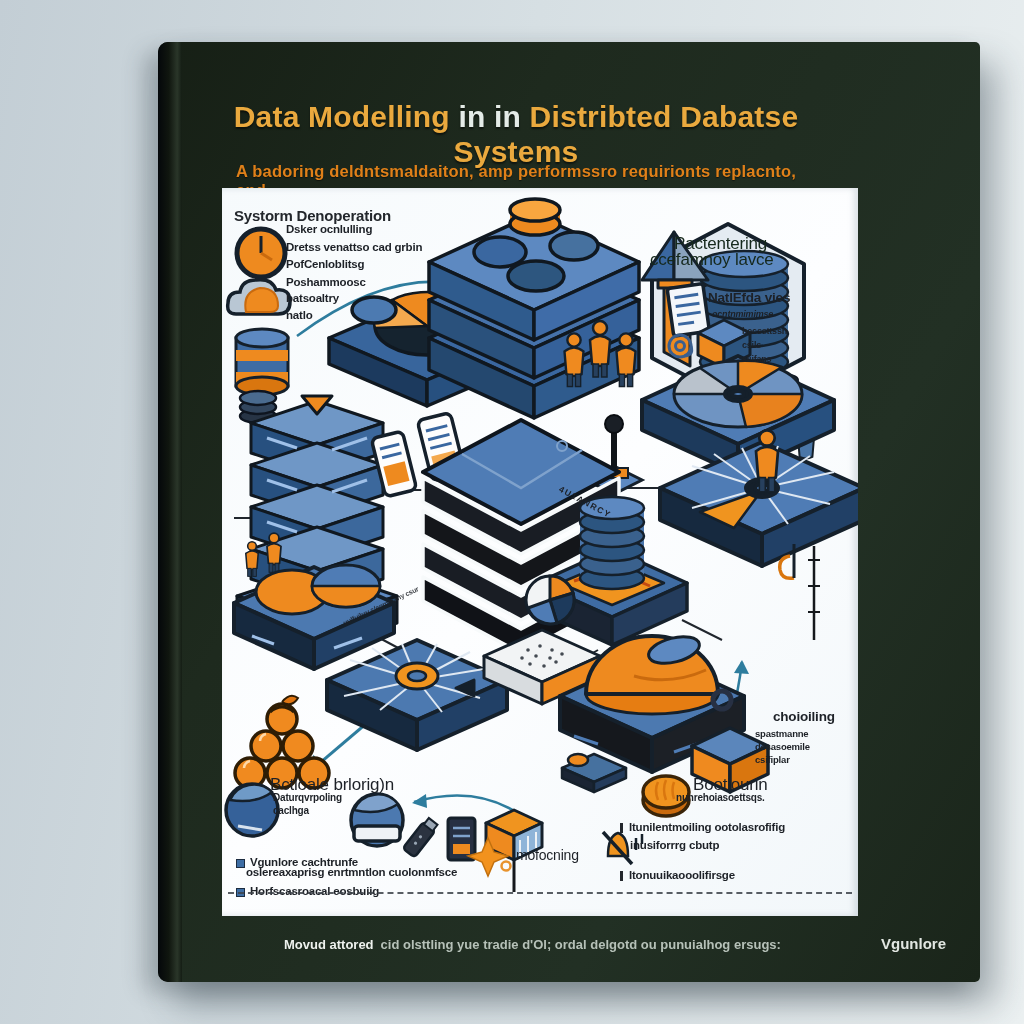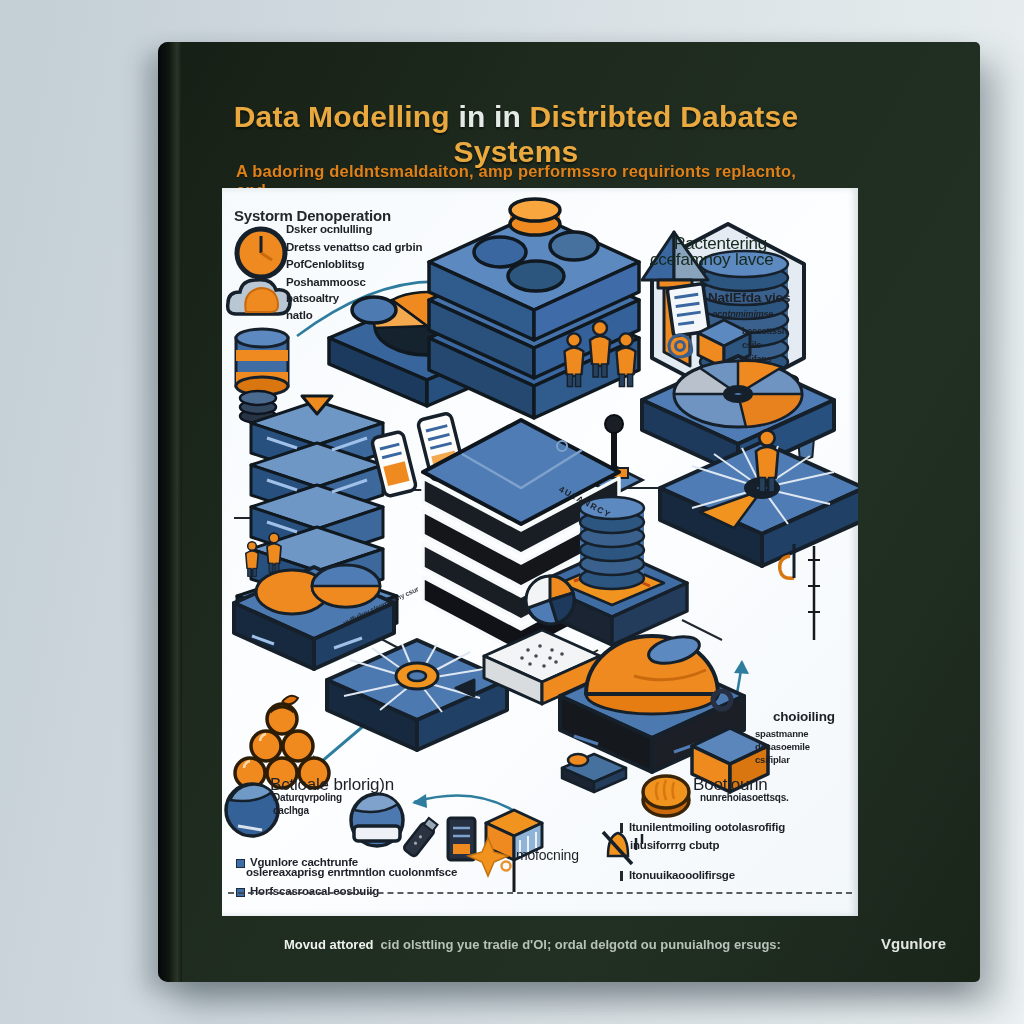--- a/index.html
+++ b/index.html
@@ -512,21 +512,21 @@
 
     <div class="lbl rot" style="left:340px;top:296px;font-size:8.5px;letter-spacing:1.5px;transform:rotate(28deg);">4U1ANRCY</div>
     <div class="lbl rot" style="left:120px;top:432px;font-size:7px;opacity:.85;transform:rotate(-25deg);">uulfujhrv s/enmmany csur</div>
 
     <div class="lbl h2" style="left:527px;top:521px;margin-left:24px;">choioiling</div>
     <div class="lbl" style="left:533px;top:540px;font-size:9.5px;">spastmanne</div>
     <div class="lbl" style="left:533px;top:553px;font-size:9.5px;">dcsasoemile</div>
     <div class="lbl" style="left:533px;top:566px;font-size:9.5px;">csifiplar</div>
 
     <div class="lbl h3" style="left:471px;top:587px;">Bootlourin</div>
-    <div class="lbl" style="left:478px;top:604px;font-size:10px;">nunrehoiasoettsqs.</div>
+    <div class="lbl" style="left:454px;top:604px;font-size:10px;">nunrehoiasoettsqs.</div>
 
     <div class="lbl li bullet-tick" style="left:397px;top:633px;">Itunilentmoiling ootolasrofifig</div>
     <div class="lbl li" style="left:408px;top:651px;">inusiforrrg cbutp</div>
     <div class="lbl li bullet-tick" style="left:397px;top:669px;">Itonuuikaooolifirsge</div>
 
     <div class="lbl h3" style="left:48px;top:587px;">Bctloale brlorig)n</div>
     <div class="lbl" style="left:51px;top:604px;font-size:10px;">Daturqvrpoling</div>
     <div class="lbl" style="left:51px;top:617px;font-size:10px;">caclhga</div>
 
     <div class="lbl li bullet-sq" style="left:14px;top:644px;">Vgunlore cachtrunfe</div>

